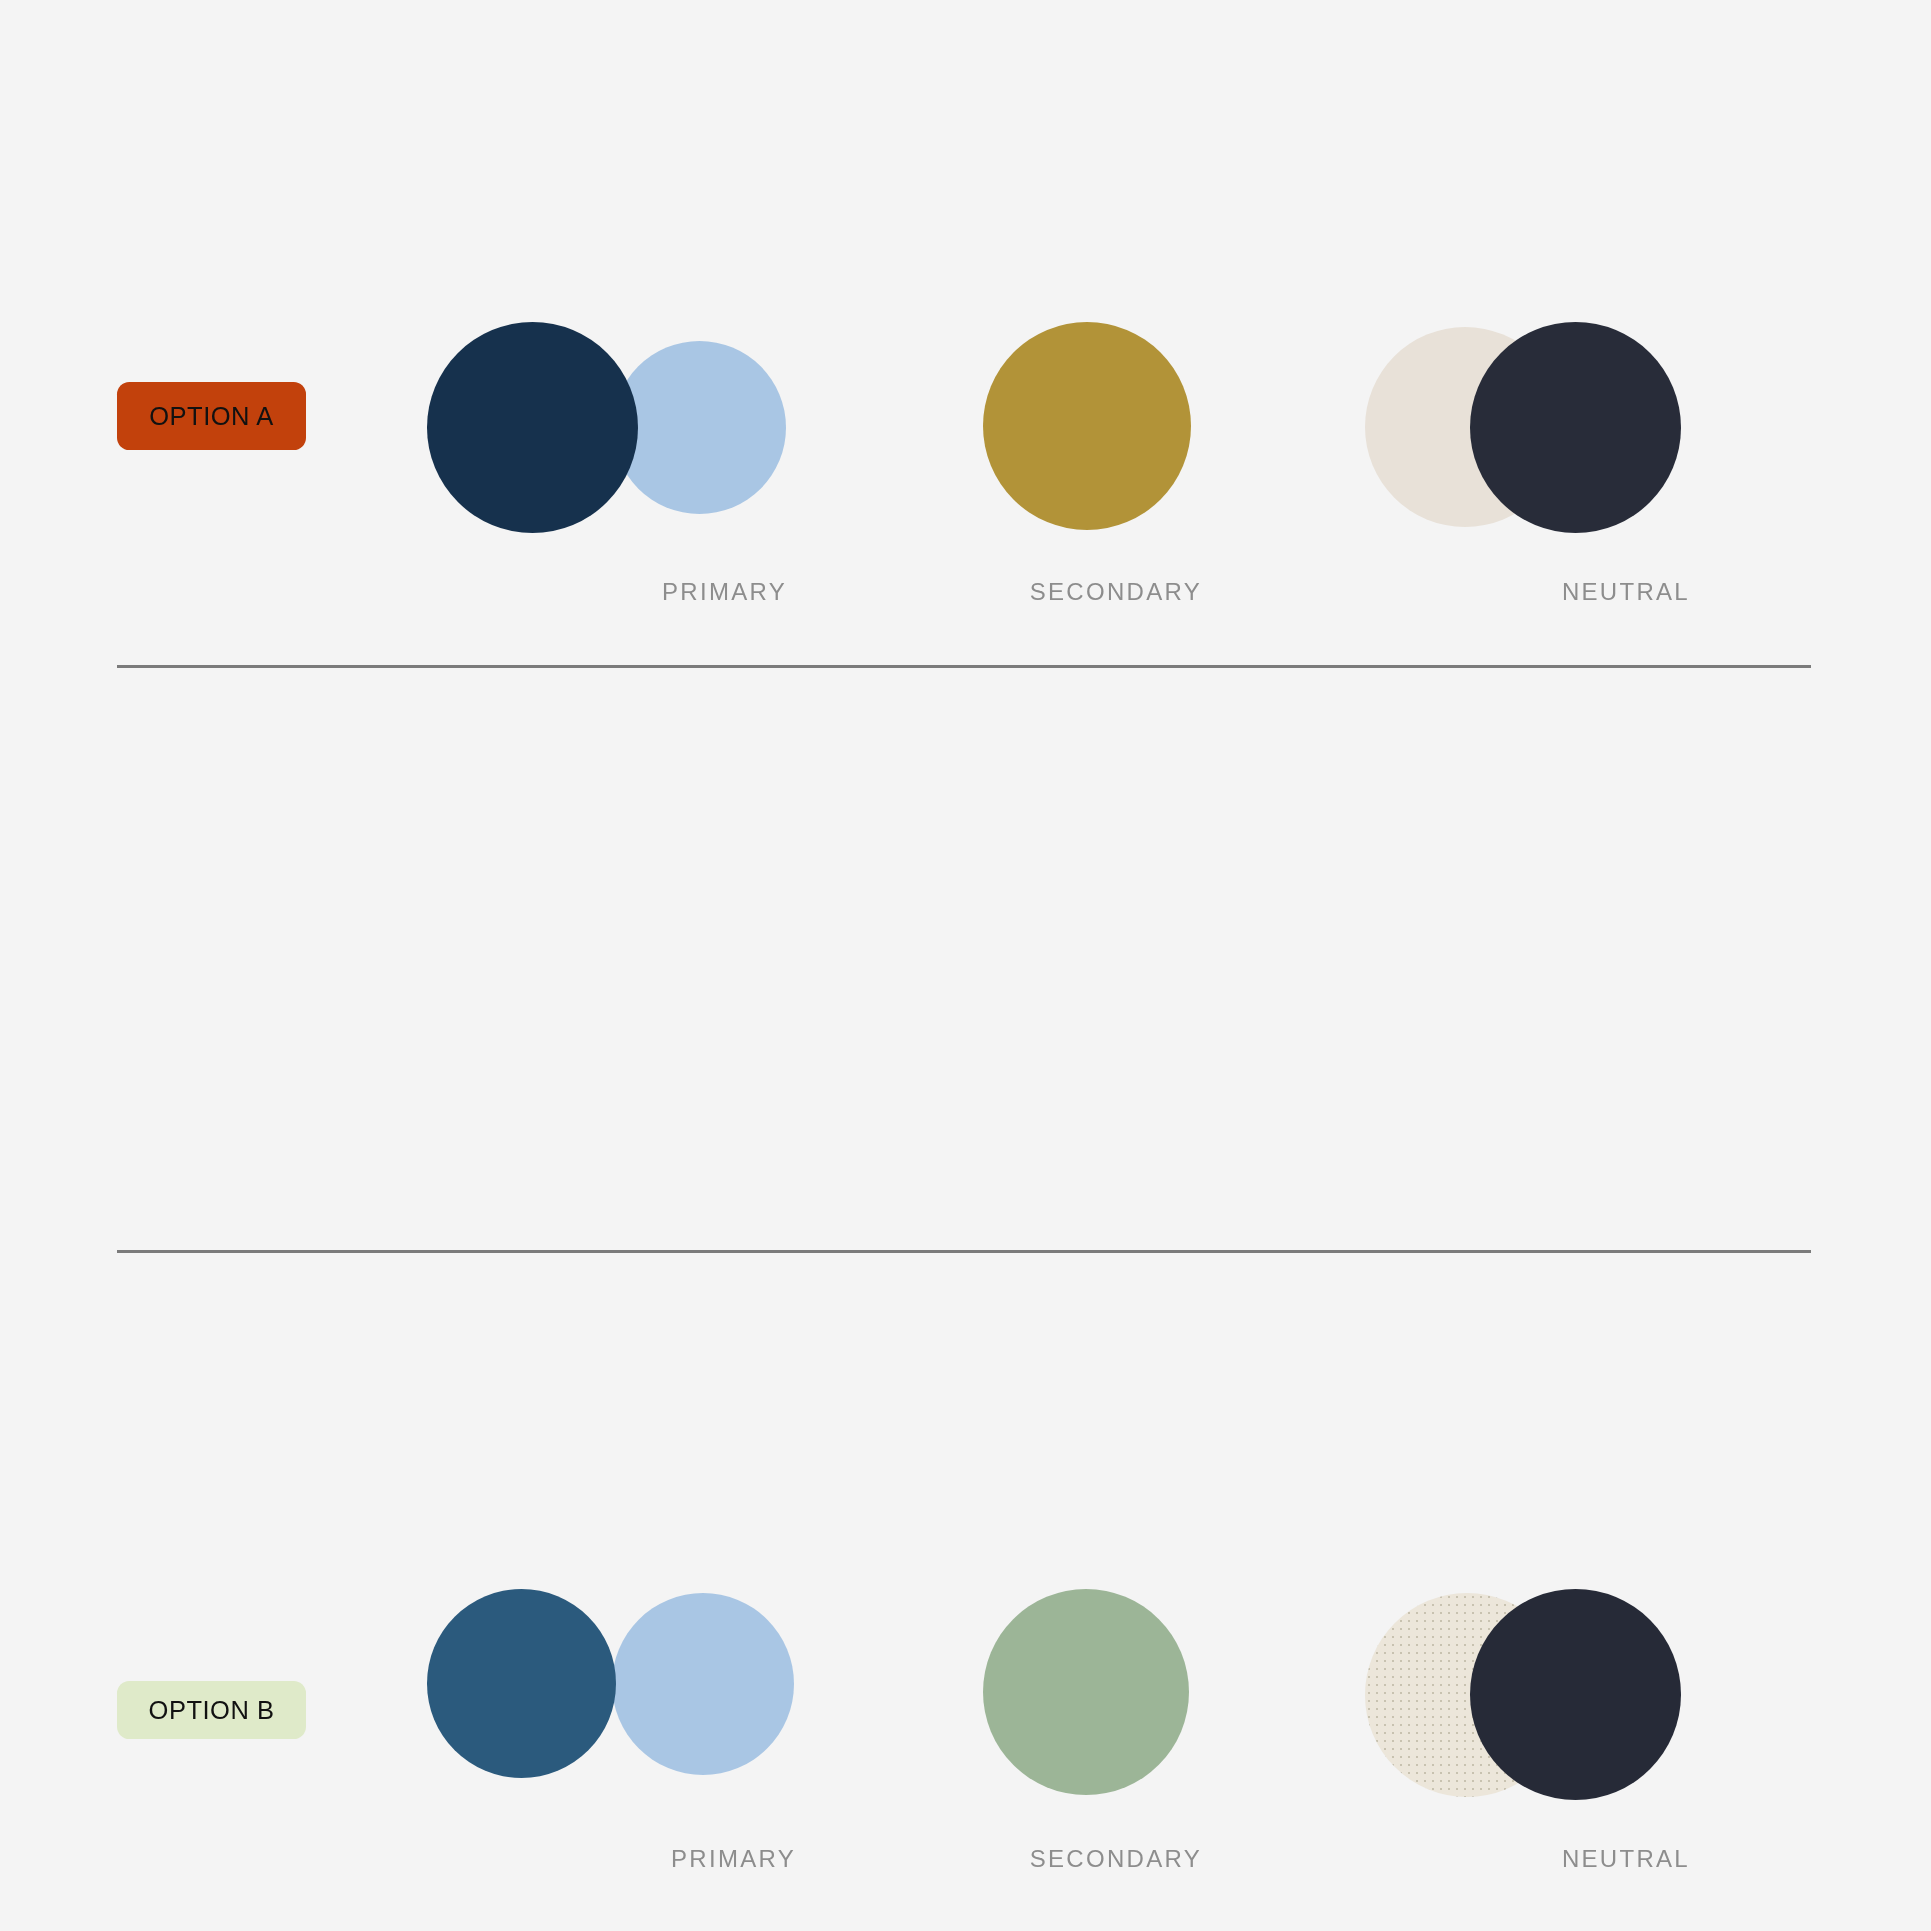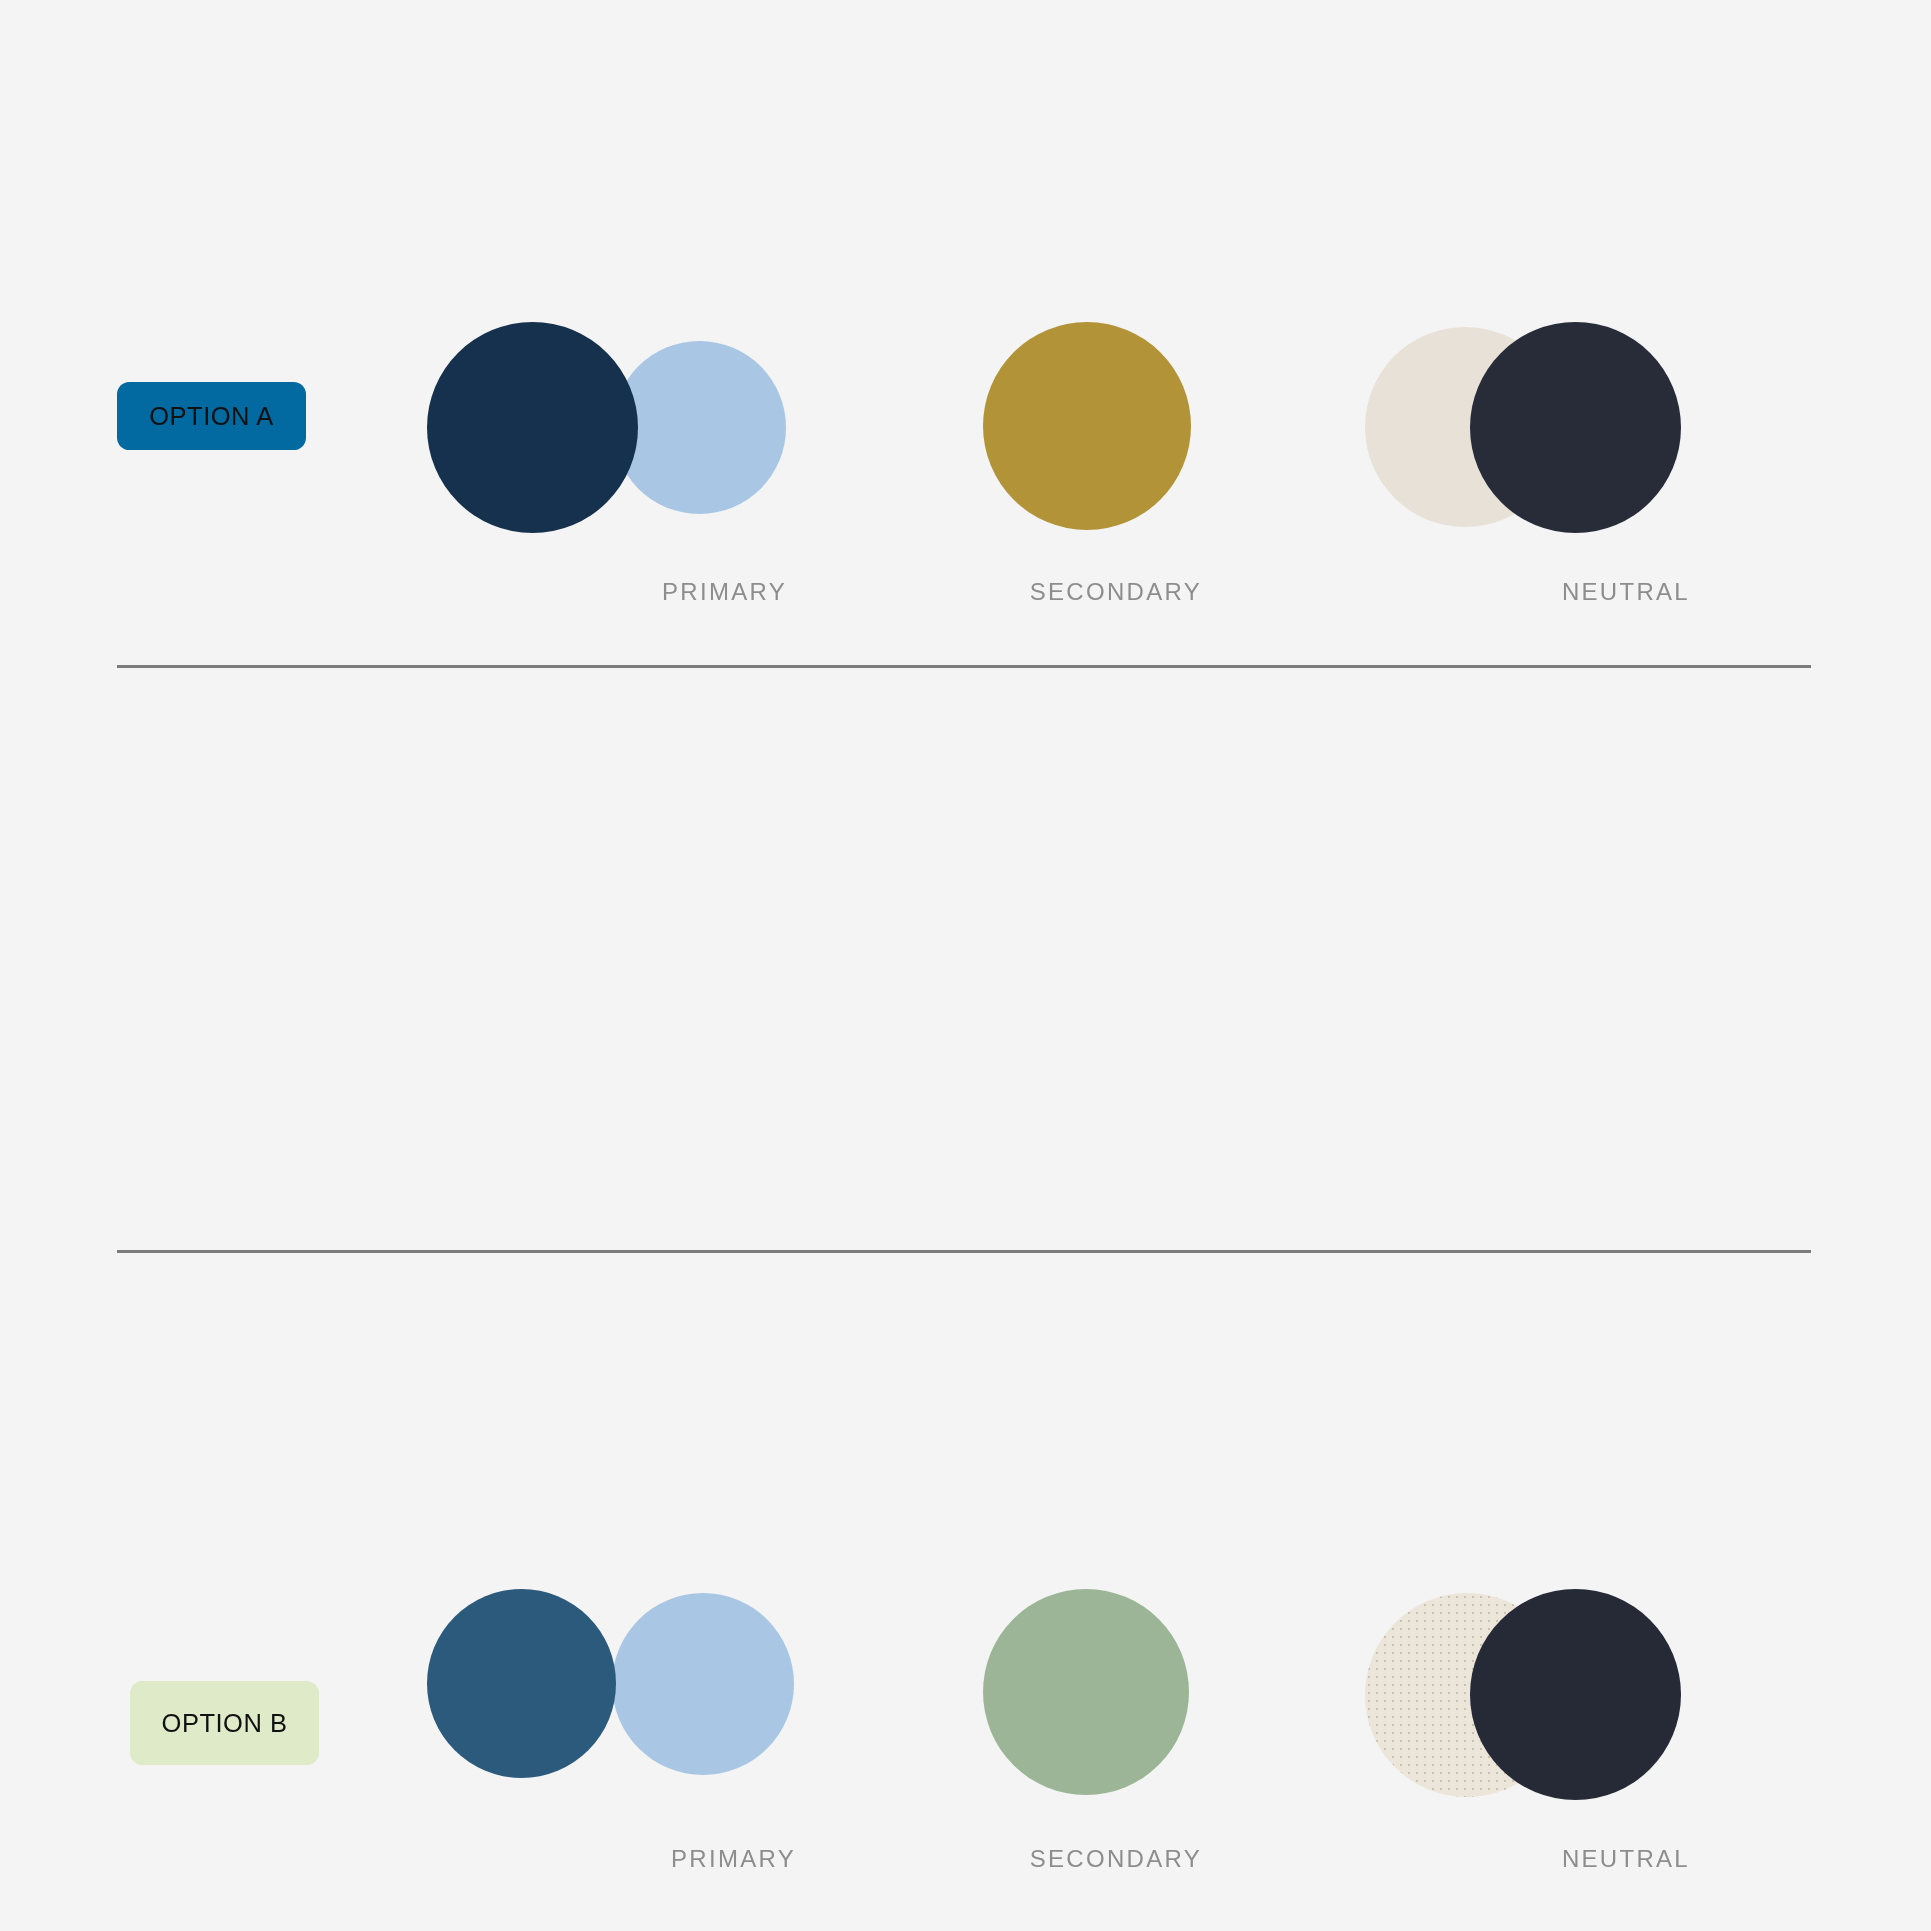--- a/index.html
+++ b/index.html
@@ -54,27 +54,26 @@
   }
   .option-badge .badge-label {
     font-size: 25.5px;
     letter-spacing: 0.5px;
     color: #111111;
     white-space: nowrap;
   }
   .badge-a {
     left: 117px; top: 250px;
     width: 189px; height: 68px;
-    background: #0369a1;
+    background: #c2410c;
   }
   .badge-b {
     left: 117px; top: 917px;
-    width: 189px; height: 84px;
+    width: 189px; height: 58px;
     background: #dfeac9;
-    margin-left: 13px;
   }
 
   
   .swatch-group {
     position: absolute;
   }
   .circle-stack {
     position: relative;
     height: 228px;
   }

